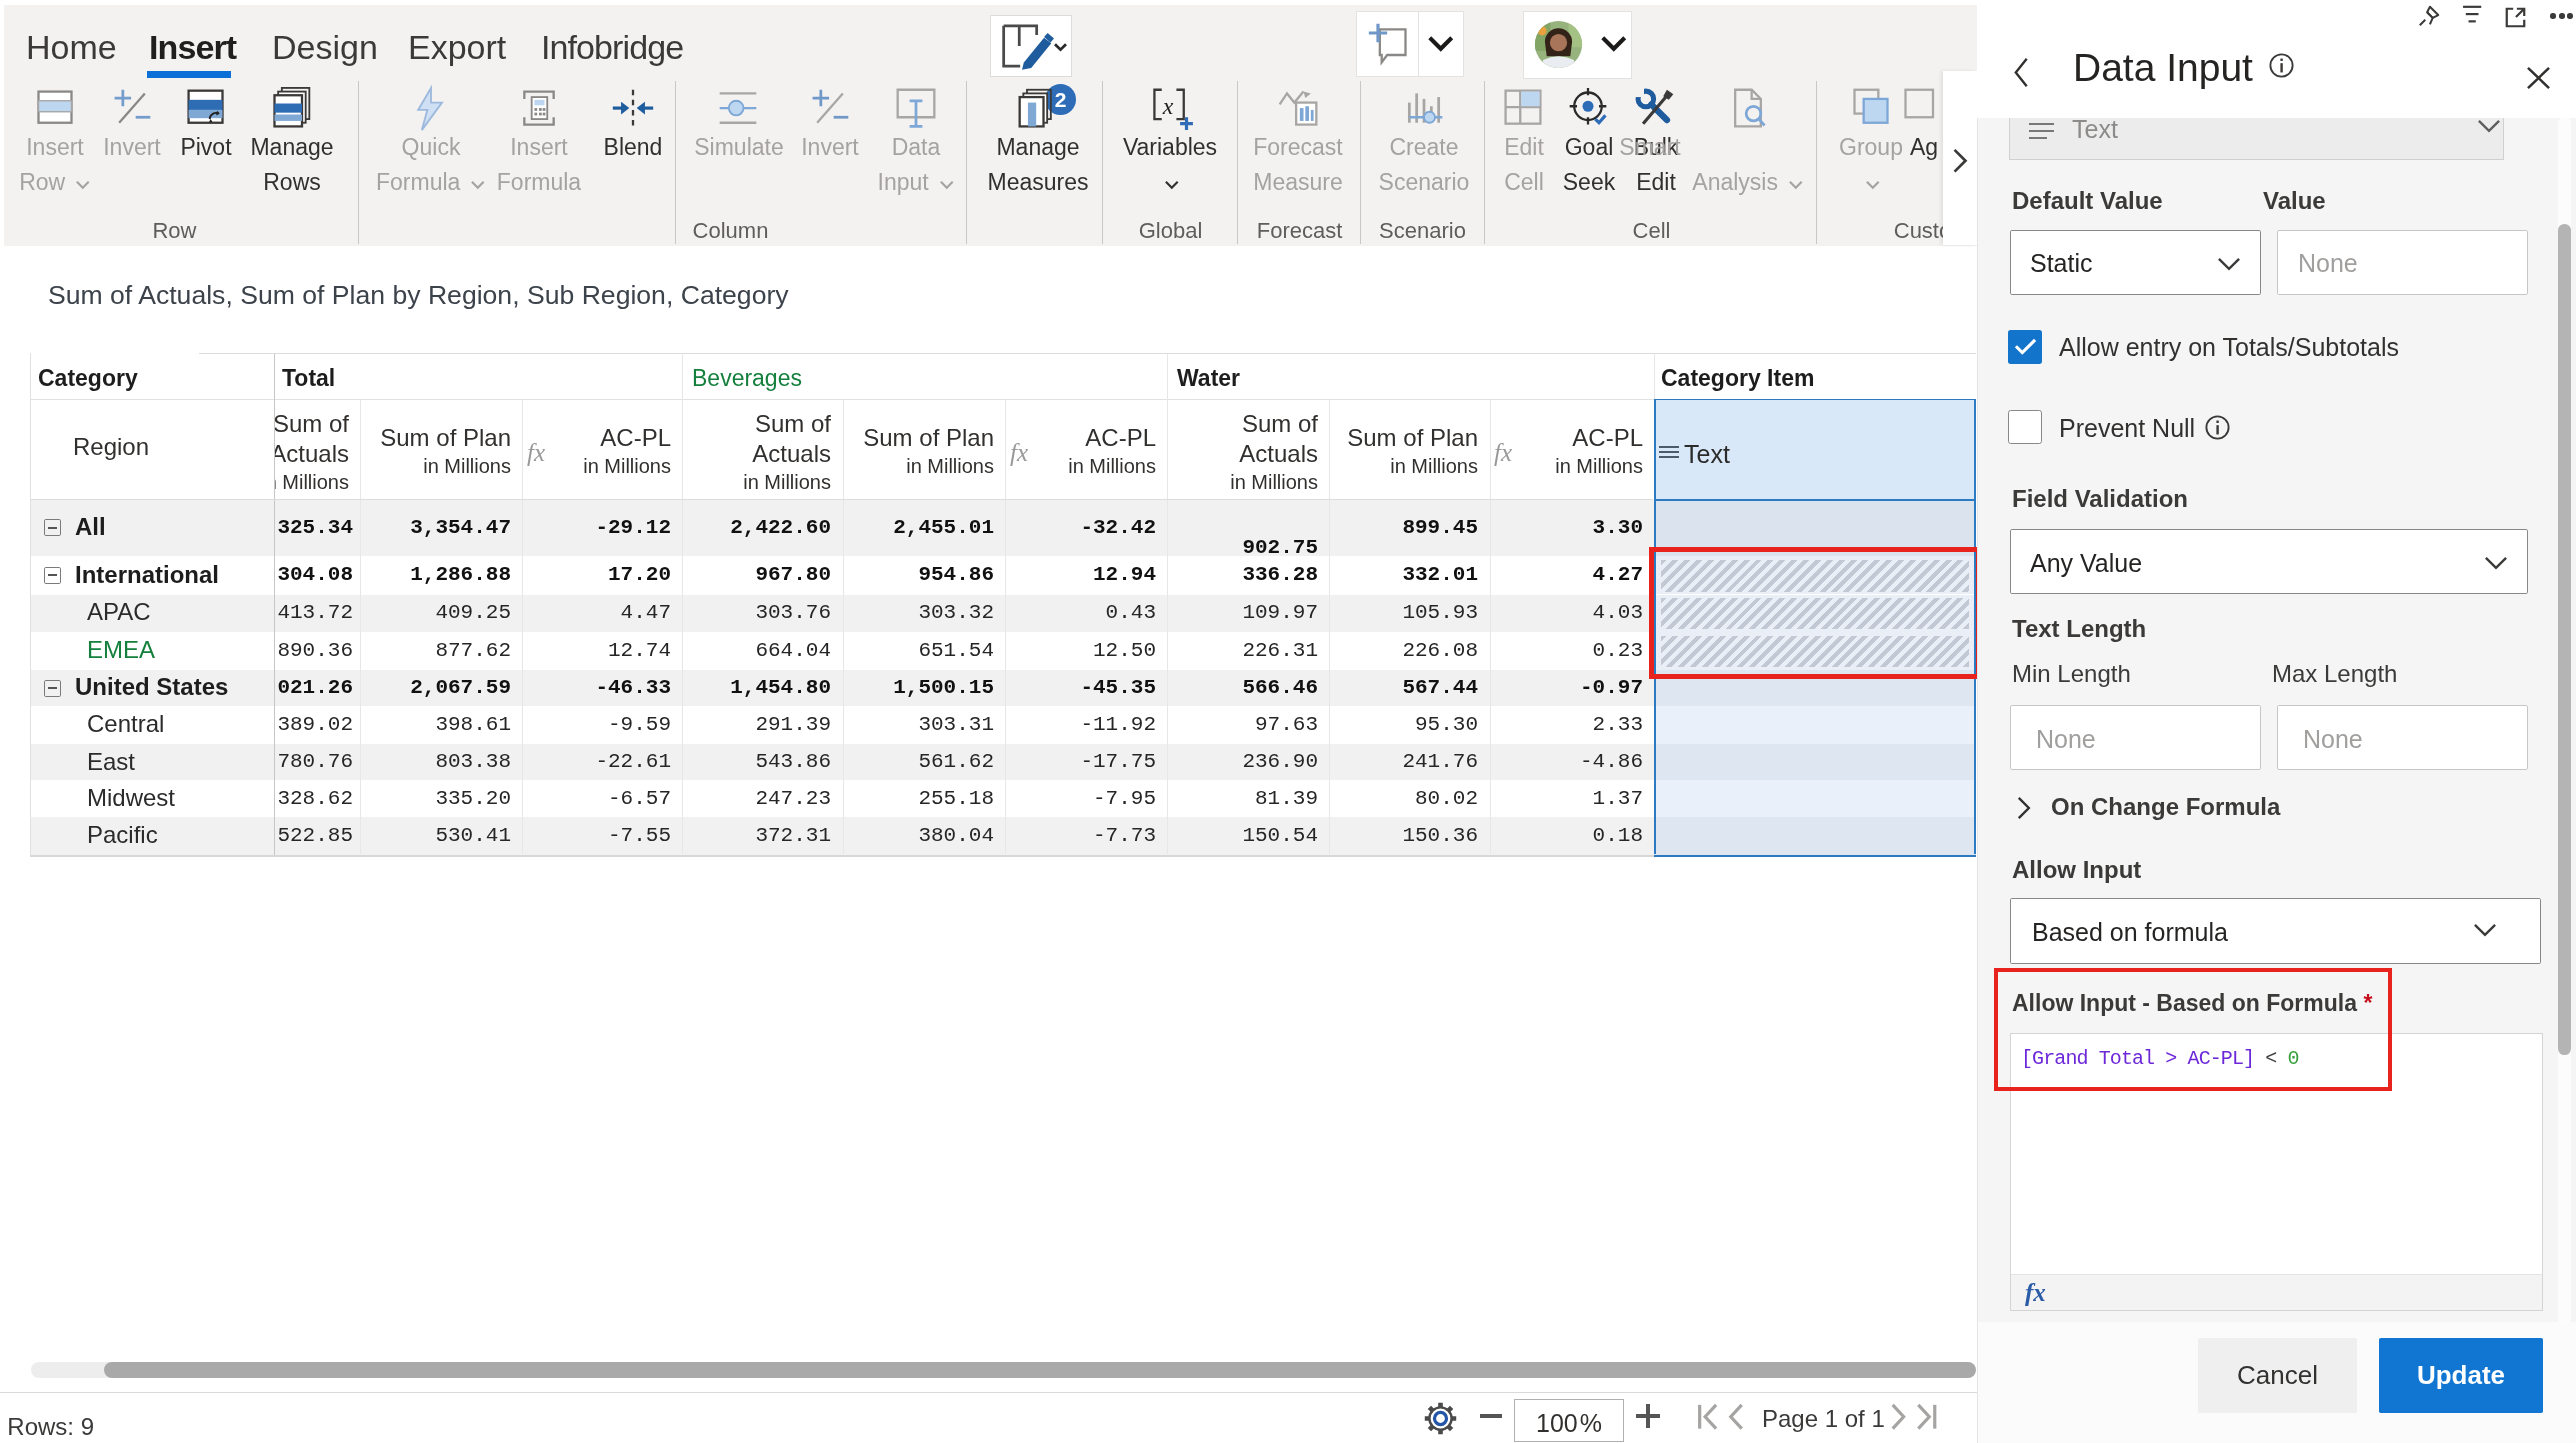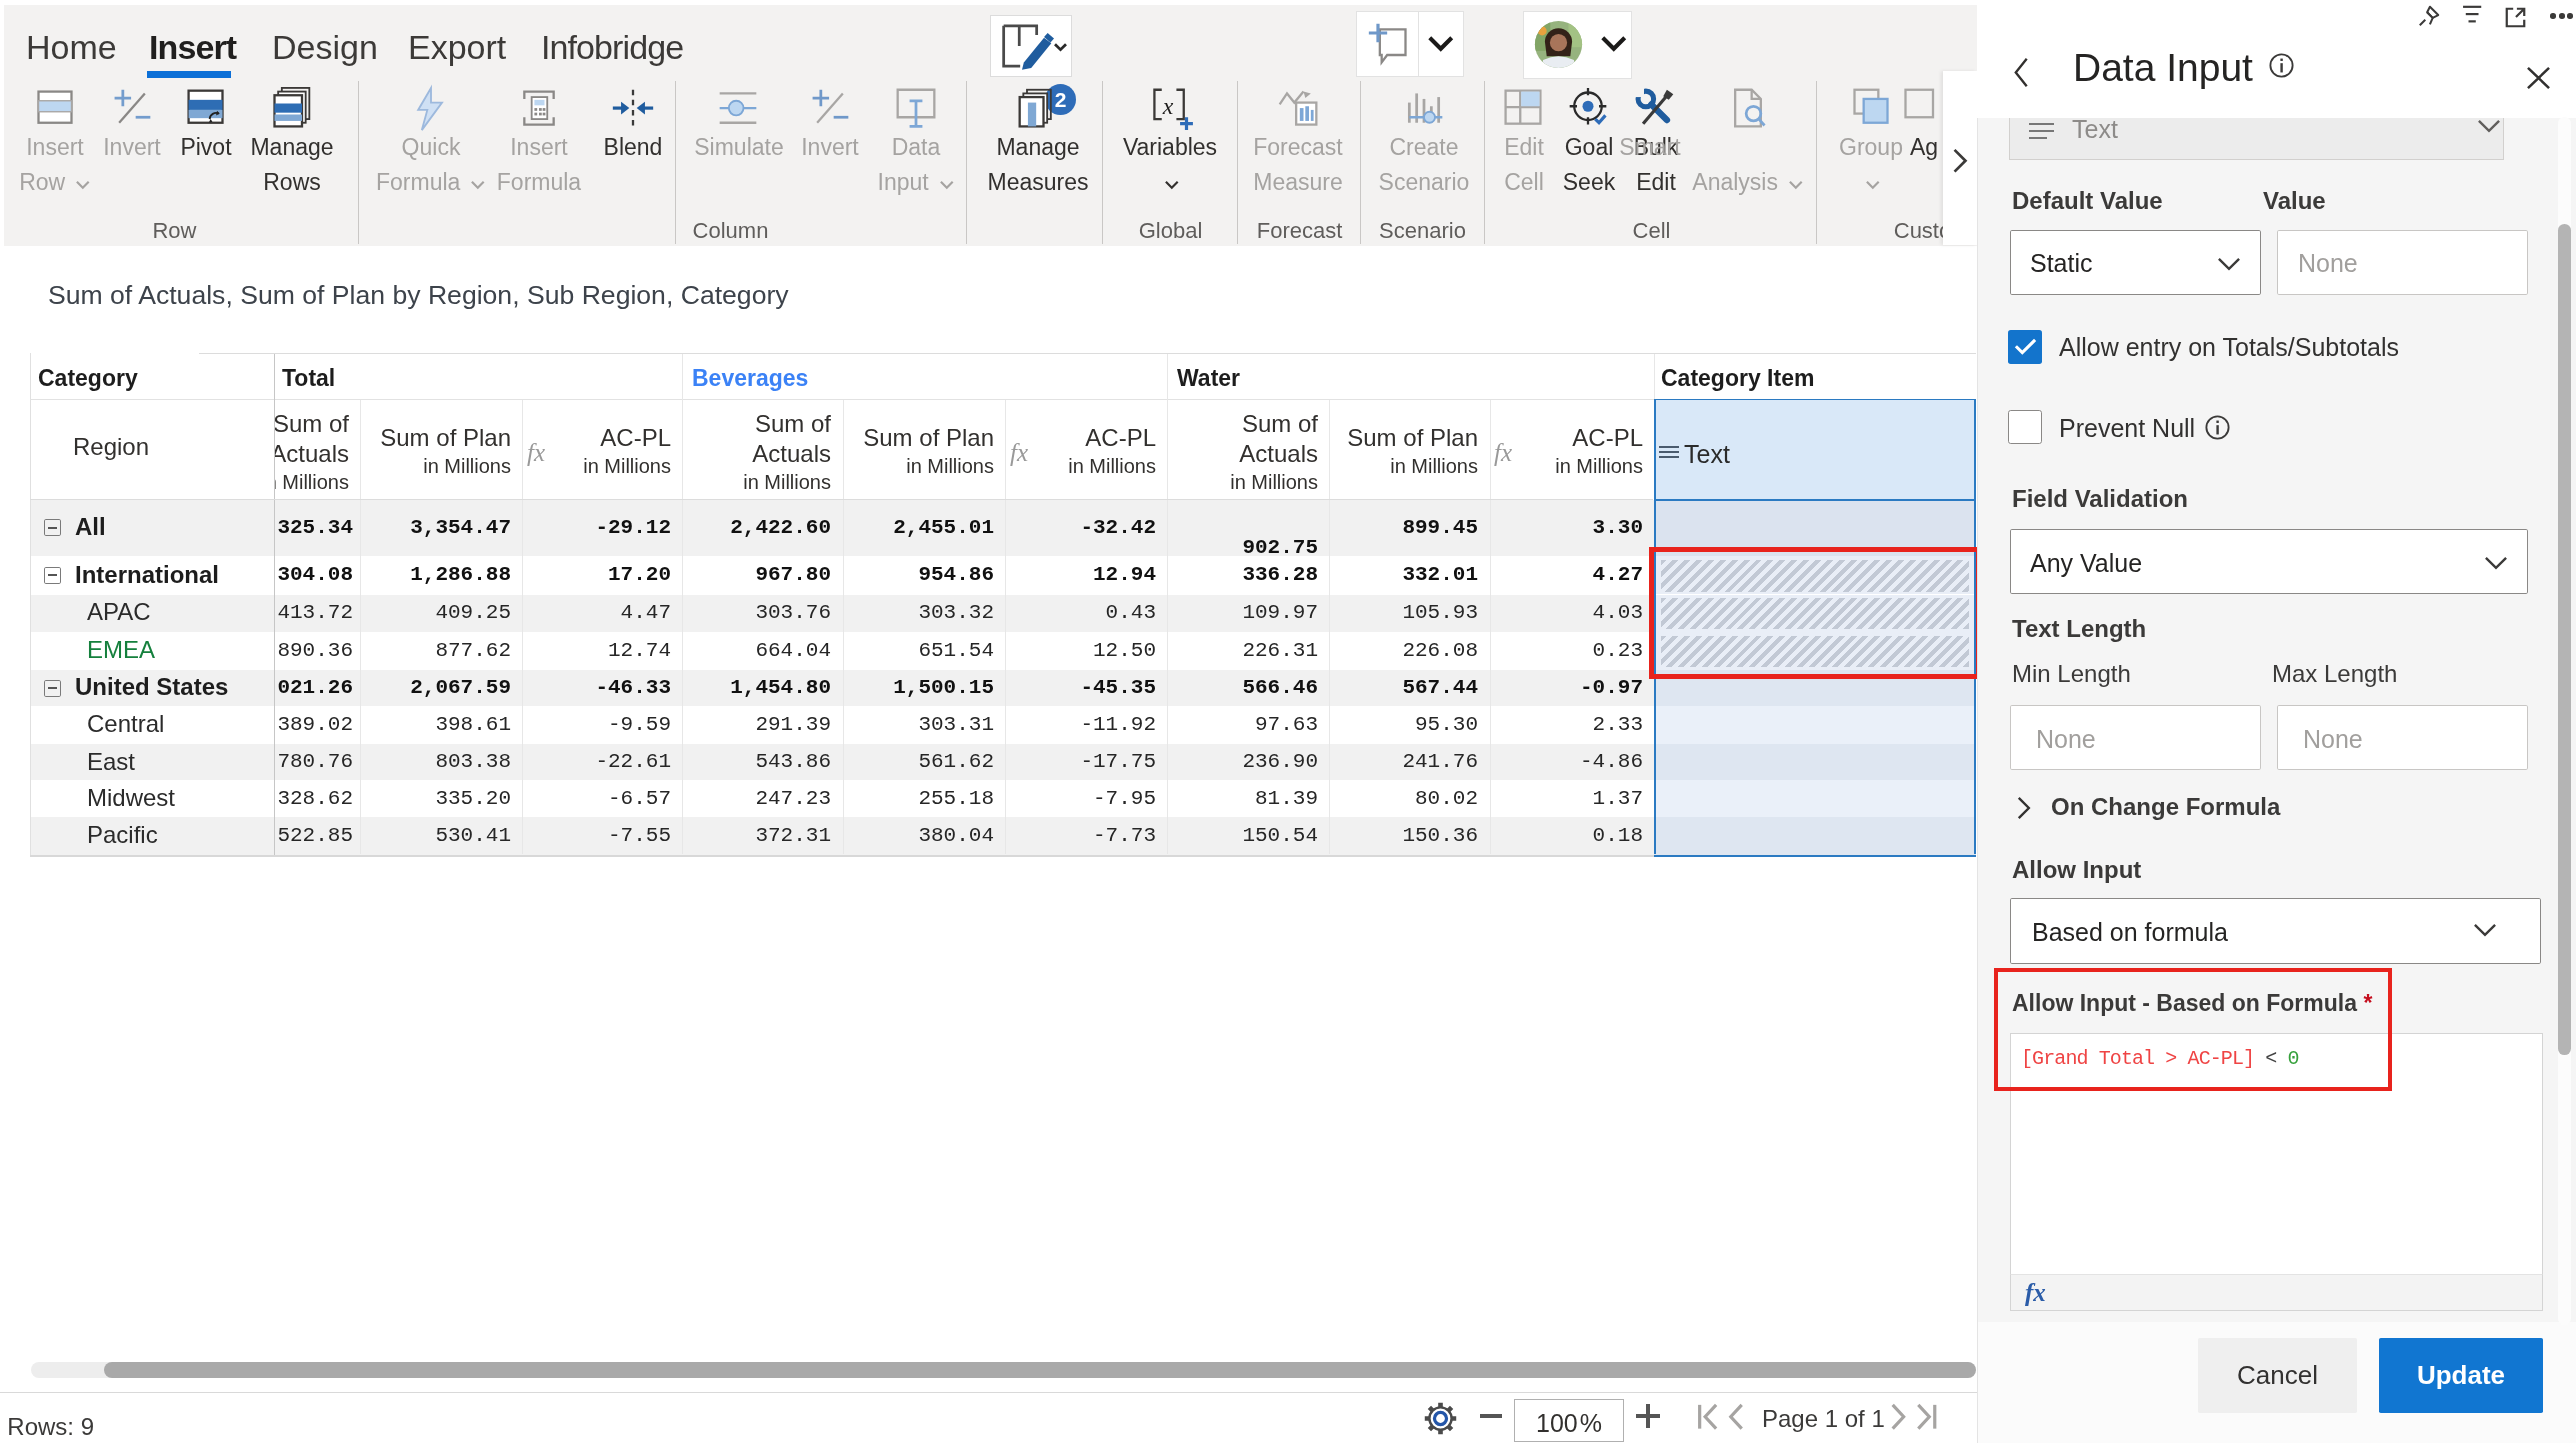--- a/index.html
+++ b/index.html
@@ -434,21 +434,21 @@
 <div class="abs" style="left:87px;top:784px;font-size:24px;color:#2b2b2b;white-space:nowrap;">Midwest</div>
 <div class="abs" style="left:30px;top:817px;width:244px;height:38px;background:#f1f1f1;"></div>
 <div class="hline" style="left:30px;top:855px;width:244px;"></div>
 <div class="abs" style="left:87px;top:821px;font-size:24px;color:#2b2b2b;white-space:nowrap;">Pacific</div>
 <div class="abs" style="left:38px;top:365px;font-size:23px;font-weight:bold;color:#1d1d1d;">Category</div>
 <div class="abs" style="left:73px;top:433px;font-size:24px;color:#32302e;">Region</div>
 <div class="vline" style="left:30px;top:353px;height:502px;background:#e0e0e0;"></div>
 <div class="hline" style="left:274px;top:399px;width:1702px;"></div>
 <div class="hline" style="left:30px;top:399px;width:244px;"></div>
 <div class="abs" style="left:282px;top:365px;font-size:23px;font-weight:bold;color:#1d1d1d;white-space:nowrap;">Total</div>
-<div class="abs" style="left:692px;top:365px;font-size:23px;font-weight:bold;color:#3b82f6;white-space:nowrap;">Beverages</div>
+<div class="abs" style="left:692px;top:365px;font-size:23px;font-weight:normal;color:#15803d;white-space:nowrap;">Beverages</div>
 <div class="abs" style="left:1177px;top:365px;font-size:23px;font-weight:bold;color:#1d1d1d;white-space:nowrap;">Water</div>
 <div class="abs" style="left:1661px;top:365px;font-size:23px;font-weight:bold;color:#1d1d1d;white-space:nowrap;">Category Item</div>
 <div class="vline" style="left:682px;top:353px;height:47px;"></div>
 <div class="vline" style="left:1167px;top:353px;height:47px;"></div>
 <div class="vline" style="left:1654px;top:353px;height:47px;"></div>
 <div class="abs" style="left:274px;top:353px;width:0.9px;height:502px;background:#c6c6c6;"></div>
 <div class="hline" style="left:199px;top:353px;width:1777px;background:#dcdcdc;"></div>
 <div class="abs" style="left:30px;top:855px;width:1946px;height:1.8px;background:#d8d8d8;"></div>
 <div class="hline" style="left:30px;top:499px;width:1623px;background:#dcdcdc;"></div>
 <div class="abs" style="left:1654px;top:399px;width:322px;height:101px;background:#d9e8f8;border:1.8px solid #2b7ac2;border-bottom:none;"></div>
@@ -598,20 +598,20 @@
 <div class="abs" style="left:2051px;top:793px;font-size:24px;color:#3b3a39;font-weight:bold;white-space:nowrap;">On Change Formula</div>
 <div class="abs" style="left:2012px;top:856px;font-size:24px;color:#3b3a39;font-weight:bold;white-space:nowrap;">Allow Input</div>
 <div class="abs" style="left:2010px;top:898px;width:531px;height:66px;background:#fff;border:0.9px solid #8a8886;border-radius:1.8px;"></div>
 <div class="abs" style="left:2032px;top:918px;font-size:25px;color:#252423;">Based on formula</div>
 <svg class="abs" style="left:2473px;top:923px;" width="24" height="14.7" viewBox="0 0 26 16">
     <path d="M2 2 L13 13 L24 2" stroke="#3b3a39" stroke-width="2.6" fill="none"></path>
   </svg>
 <div class="abs" style="left:2010px;top:1033px;width:533px;height:278px;background:#fff;border:0.9px solid #d4d4d4;"></div>
 <div class="abs" style="left:2010px;top:1274px;width:533px;height:37px;background:#f3f3f3;border:0.9px solid #d4d4d4;border-top:0.9px solid #e3e3e3;"></div>
 <div class="abs" style="left:2012px;top:990px;font-size:23px;color:#3b3a39;font-weight:bold;">Allow Input - Based on Formula <span style="color:#c50f1f;">*</span></div>
-<div class="abs" style="left:2021px;top:1047px;font-size:20px;letter-spacing:-0.9px;font-family:'Liberation Mono',monospace;white-space:pre;"><span style="color:#ef4444;">[Grand Total &gt; AC-PL]</span><span style="color:#444;"> &lt; </span><span style="color:#35a03b;">0</span></div>
+<div class="abs" style="left:2021px;top:1047px;font-size:20px;letter-spacing:-0.9px;font-family:'Liberation Mono',monospace;white-space:pre;"><span style="color:#6d28d9;">[Grand Total &gt; AC-PL]</span><span style="color:#444;"> &lt; </span><span style="color:#35a03b;">0</span></div>
 <div class="abs" style="left:2025px;top:1279px;font-family:'Liberation Serif',serif;font-style:italic;font-size:25px;color:#2b5ca8;font-weight:bold;">fx</div>
 <div class="abs" style="left:1994px;top:968px;width:398px;height:123px;border:4.6px solid #e8231d;"></div>
 <div class="abs" style="left:1978px;top:1322px;width:598px;height:122px;background:#fbfbfb;"></div>
 <div class="abs" style="left:2198px;top:1338px;width:159px;height:75px;background:#efefef;border-radius:1.8px;font-size:26px;color:#323130;text-align:center;line-height:75px;">Cancel</div>
 <div class="abs" style="left:2379px;top:1338px;width:164px;height:75px;background:#1176d1;border-radius:1.8px;font-size:26px;color:#fff;font-weight:bold;text-align:center;line-height:75px;">Update</div>
 <div class="abs" style="left:2558px;top:117px;width:13px;height:1208px;background:#fcfcfc;border-radius:6.4px;"></div>
 <div class="abs" style="left:2558px;top:224px;width:13px;height:831px;background:#b4b4b4;border-radius:6.4px;"></div>
 
 </body></html>

